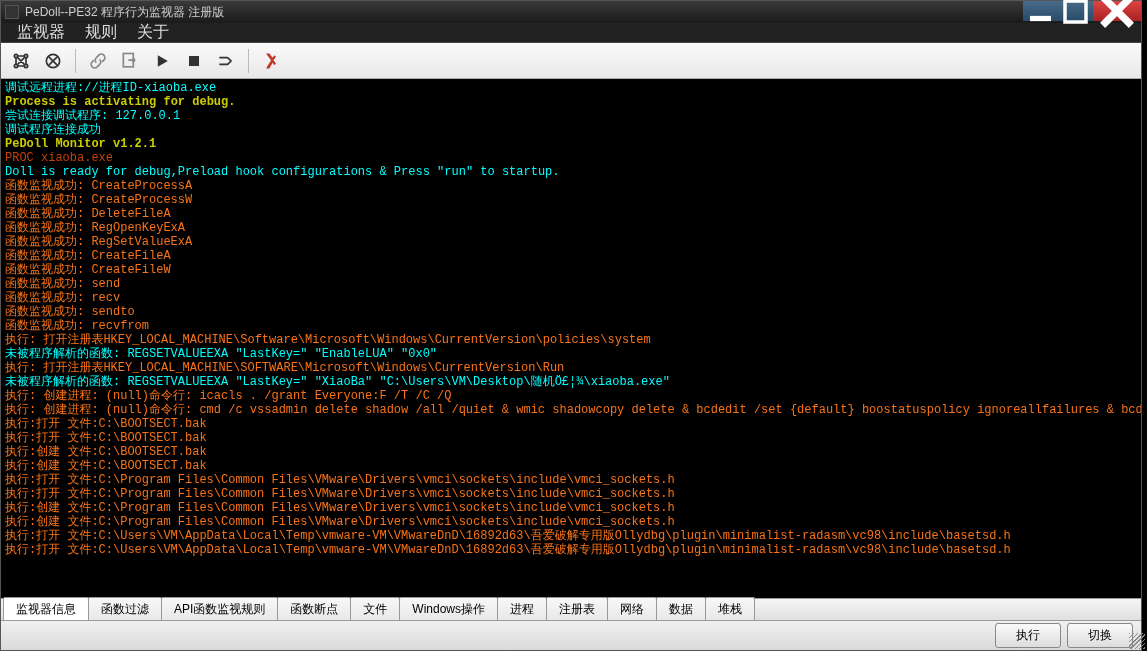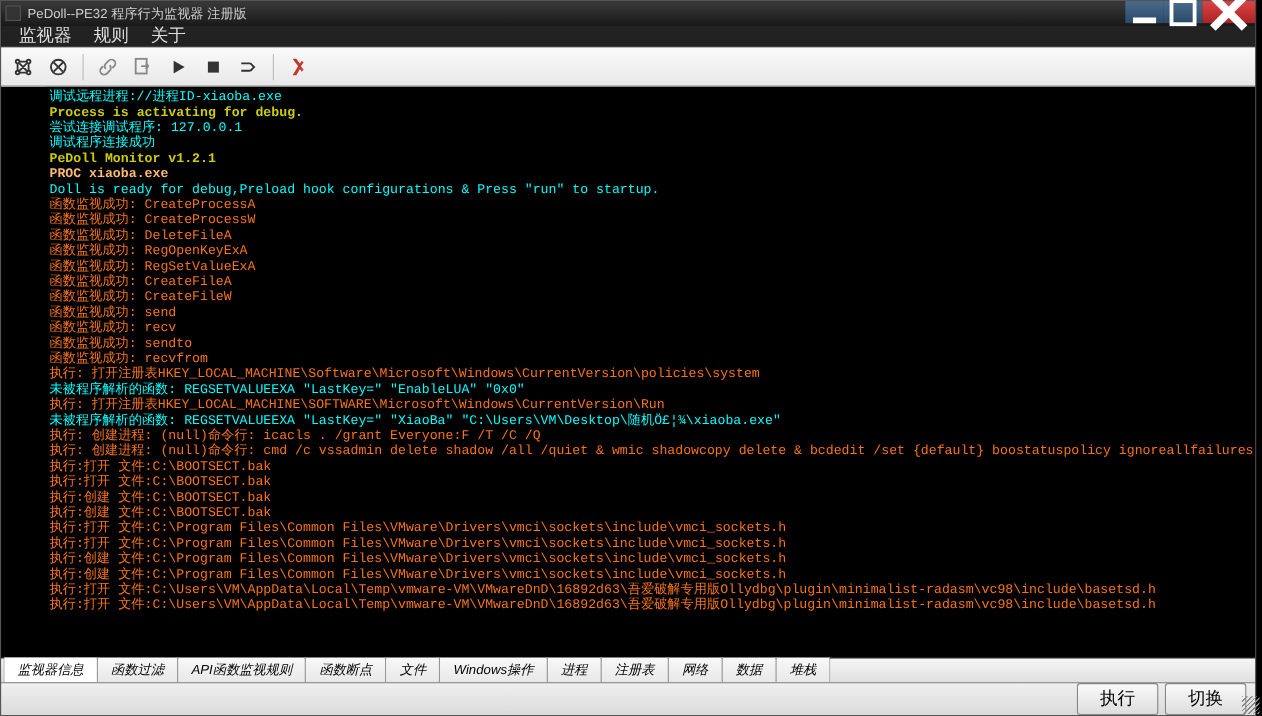--- a/index.html
+++ b/index.html
@@ -16,32 +16,32 @@
     .win-close { background: linear-gradient(to bottom, #d44, #a22); color: #fff; width: 48px; }
     
     .menubar { height: 20px; background: #222; display: flex; align-items: center; padding: 0 6px; color: #ddd; border-bottom: 1px solid #444; }
     .menu-item { padding: 2px 10px; cursor: pointer; font-size: 16px; }
     
     .toolbar { height: 36px; background: linear-gradient(to bottom, #fafafa, #e8e8e8); border-bottom: 1px solid #aaa; display: flex; align-items: center; padding: 0 6px; gap: 4px; }
     .tbtn { width: 28px; height: 28px; display: flex; align-items: center; justify-content: center; cursor: pointer; border-radius: 2px; color: #333; }
     .tbtn svg { width: 20px; height: 20px; }
     .tsep { width: 1px; height: 24px; background: #bbb; margin: 0 4px; }
     
-    .console { flex: 1; background: #000; overflow: hidden; padding: 2px 4px; font-family: "SimSun", "Courier New", monospace; font-size: 12px; line-height: 14px; white-space: pre; color: #0f0; margin-left: 40px; }
+    .console { flex: 1; background: #000; overflow: hidden; padding: 2px 4px; font-family: "SimSun", "Courier New", monospace; font-size: 12px; line-height: 14px; white-space: pre; color: #0f0; }
     .lc { color: #00ffff; }
     .ly { color: #cccc00; font-weight: bold; }
     .lg { color: #f97316; }
-    .lw { color: #fdba74; font-weight: bold; }
+    .lw { color: #c2410c; }
     
-    .tabs { height: 22px; background: linear-gradient(to bottom, #f5f5f5, #e0e0e0); border-top: 1px solid #999; display: flex; align-items: flex-end; padding: 0 2px; font-style: italic; }
+    .tabs { height: 22px; background: linear-gradient(to bottom, #f5f5f5, #e0e0e0); border-top: 1px solid #999; display: flex; align-items: flex-end; padding: 0 2px; }
     .tab { padding: 3px 12px 2px; border: 1px solid #999; border-bottom: none; background: linear-gradient(to bottom, #f8f8f8, #e8e8e8); font-size: 12px; cursor: pointer; margin-right: -1px; border-top-left-radius: 2px; border-top-right-radius: 2px; }
     .tab.active { background: #fff; }
     
     .bottombar { height: 30px; background: linear-gradient(to bottom, #f0f0f0, #dadada); border-top: 1px solid #999; display: flex; align-items: center; justify-content: flex-end; padding: 0 8px; gap: 6px; }
-    .btn { padding: 3px 20px; border: 1px solid #888; background: linear-gradient(to bottom, #fafafa, #ddd); border-radius: 3px; font-size: 16px; cursor: pointer; }
+    .btn { padding: 3px 20px; border: 1px solid #888; background: linear-gradient(to bottom, #fafafa, #ddd); border-radius: 3px; font-size: 12px; cursor: pointer; }
     .spacer { flex: 1; height: 100%; }
     .resizer { width: 16px; height: 16px; position: absolute; right: 2px; bottom: 2px; cursor: nwse-resize; background: repeating-linear-gradient(135deg, #888, #888 1px, transparent 1px, transparent 3px); }
   </style>
 </head>
 <body>
 
 <div class="window">
   <div class="titlebar">
     <div class="icon-app"></div>
     <span>PeDoll--PE32 程序行为监视器 注册版</span>

